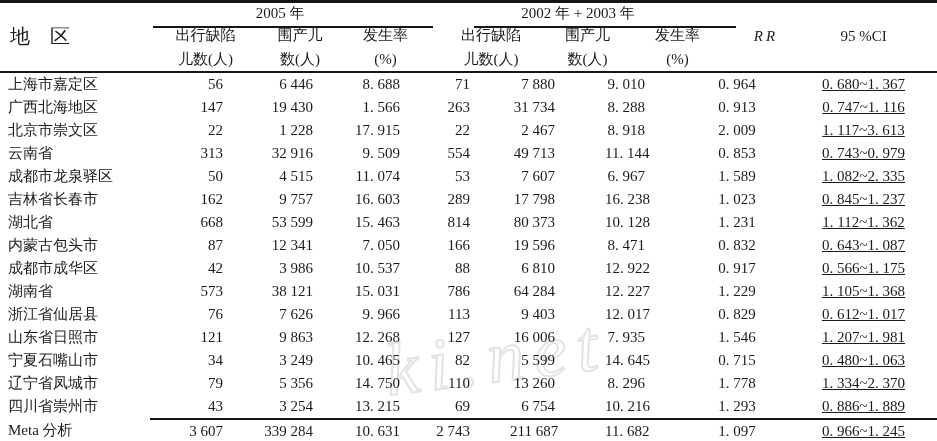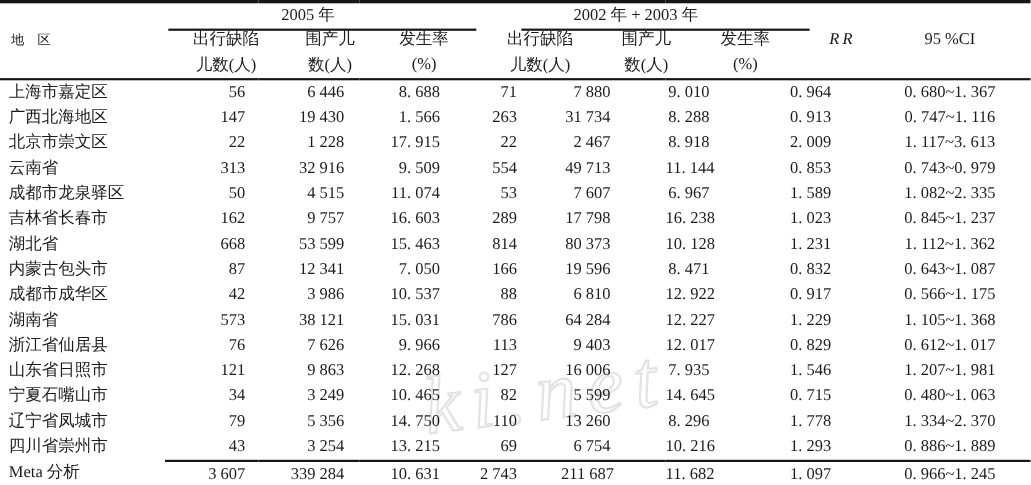--- a/index.html
+++ b/index.html
@@ -25,41 +25,41 @@
     border-top:3px solid #161616;
     border-bottom:3px solid #161616;
   }
   th, td { padding:0; font-weight:normal; font-size:15px; white-space:nowrap; overflow:visible; }
 
   thead { border-bottom:2px solid #161616; }
   thead tr.grp  { height:22px; }
   thead tr.sub1 { height:24px;padding-left:44px; }
   thead tr.sub2 { height:24px; }
 
-  th.region-h { text-align:left; padding-left:10px; font-size:12px; }
+  th.region-h { text-align:left; padding-left:10px; font-size:20px; }
   th.group-label { text-align:center; }
   th.group-label .shift2 { position:relative; left:28px; }
   th.rr-h { font-style:italic; text-align:center; letter-spacing:3px; }
   th.rr-h .shift { position:relative; left:26px; }
   th.ci-h { text-align:center; }
   th.sub { text-align:center; }
   th.sub span { position:relative; }
   .n1 { left:13px; } .n2 { left:19px; } .n3 { left:17px; }
   .n4 { left:31px; } .n5 { left:30px; } .n6 { left:30px; }
 
   tbody td { height:23px; line-height:23px; }
   td.region { text-align:left; padding-left:8px; }
   tbody td:nth-child(2) { text-align:right; padding-right:12px; }
   tbody td:nth-child(3) { text-align:right; padding-right:14px;margin-top:12px; }
   tbody td:nth-child(4) { text-align:right; padding-right:10px; }
   tbody td:nth-child(5) { text-align:right; padding-right:40px; }
   tbody td:nth-child(6) { text-align:right; padding-right:50px; }
   tbody td:nth-child(7) { text-align:right; padding-right:45px; }
   tbody td:nth-child(8) { text-align:center; padding-right:6px;  }
-  tbody td:nth-child(9) { text-align:center; }
+  tbody td:nth-child(9) { text-align:center;text-decoration:underline; }
 
   tr.meta td { border-top:2px solid #161616; }
   tr.meta td:first-child { border-top:none; }
 
   .grule { position:absolute; height:2px; background:#161616; z-index:2; }
   .grule1 { left:153px; top:26px; width:280px; }
   .grule2 { left:474px; top:26px; width:262px; }
 </style>
 </head>
 <body>

